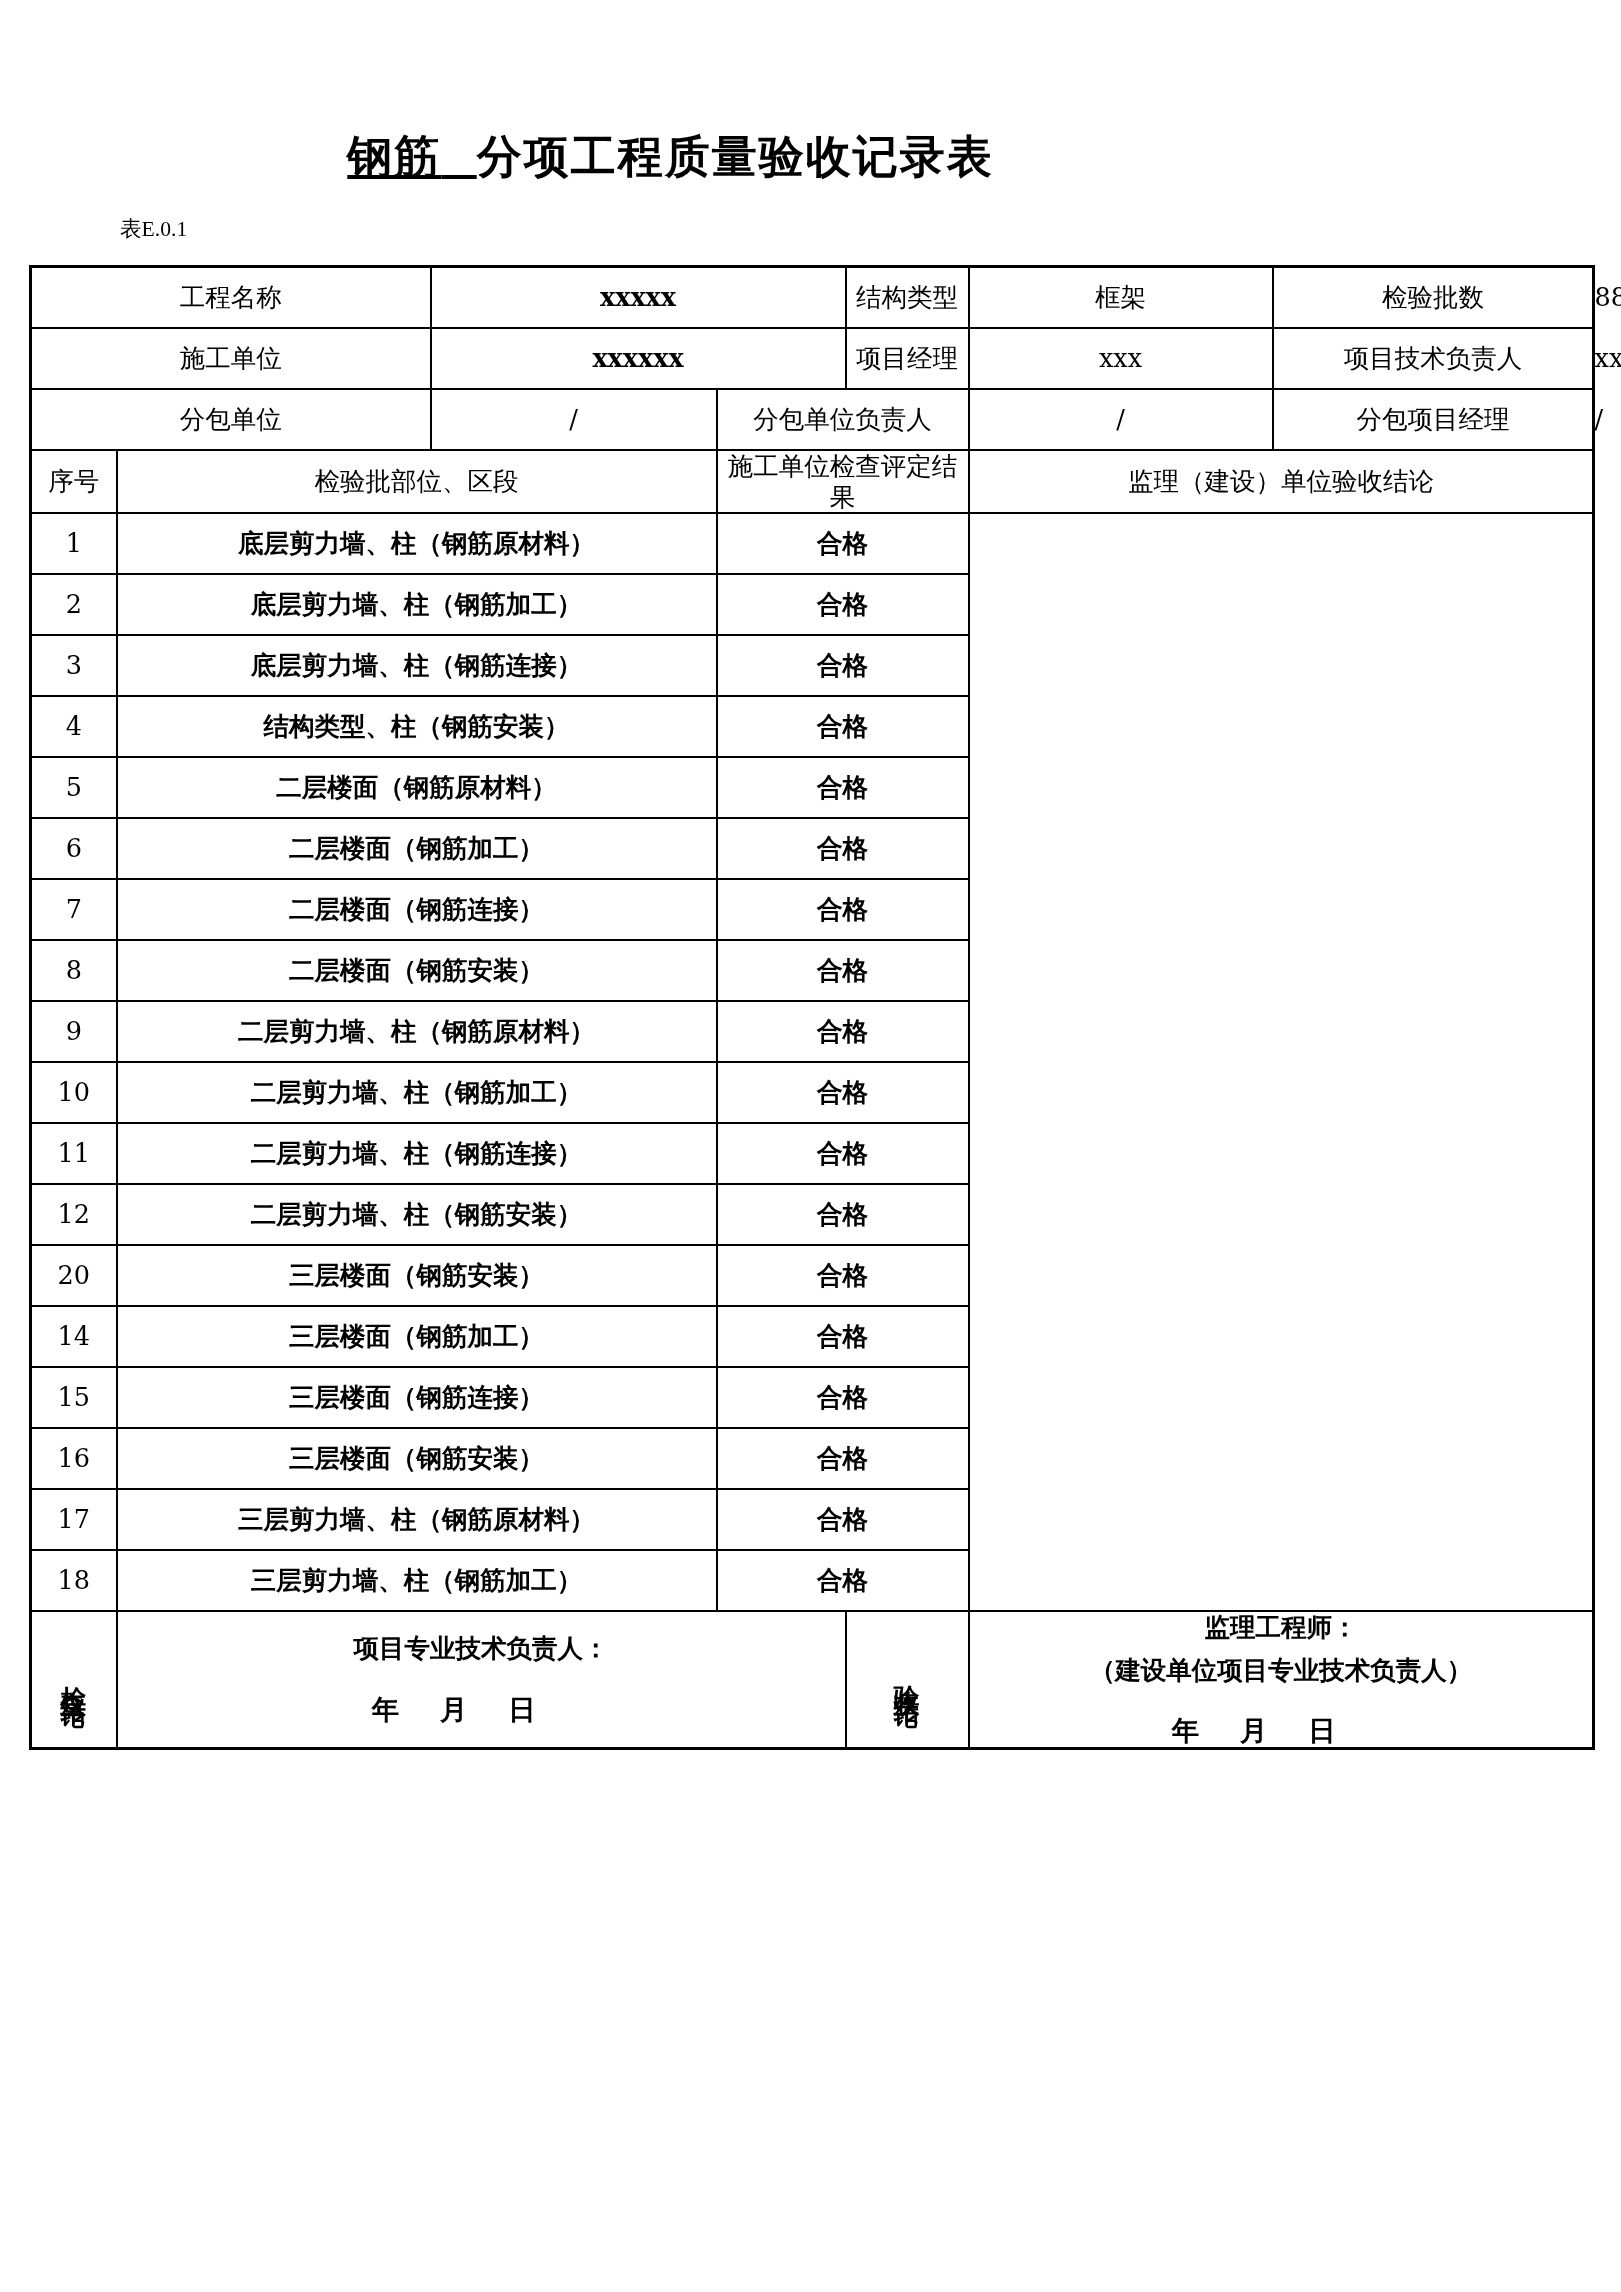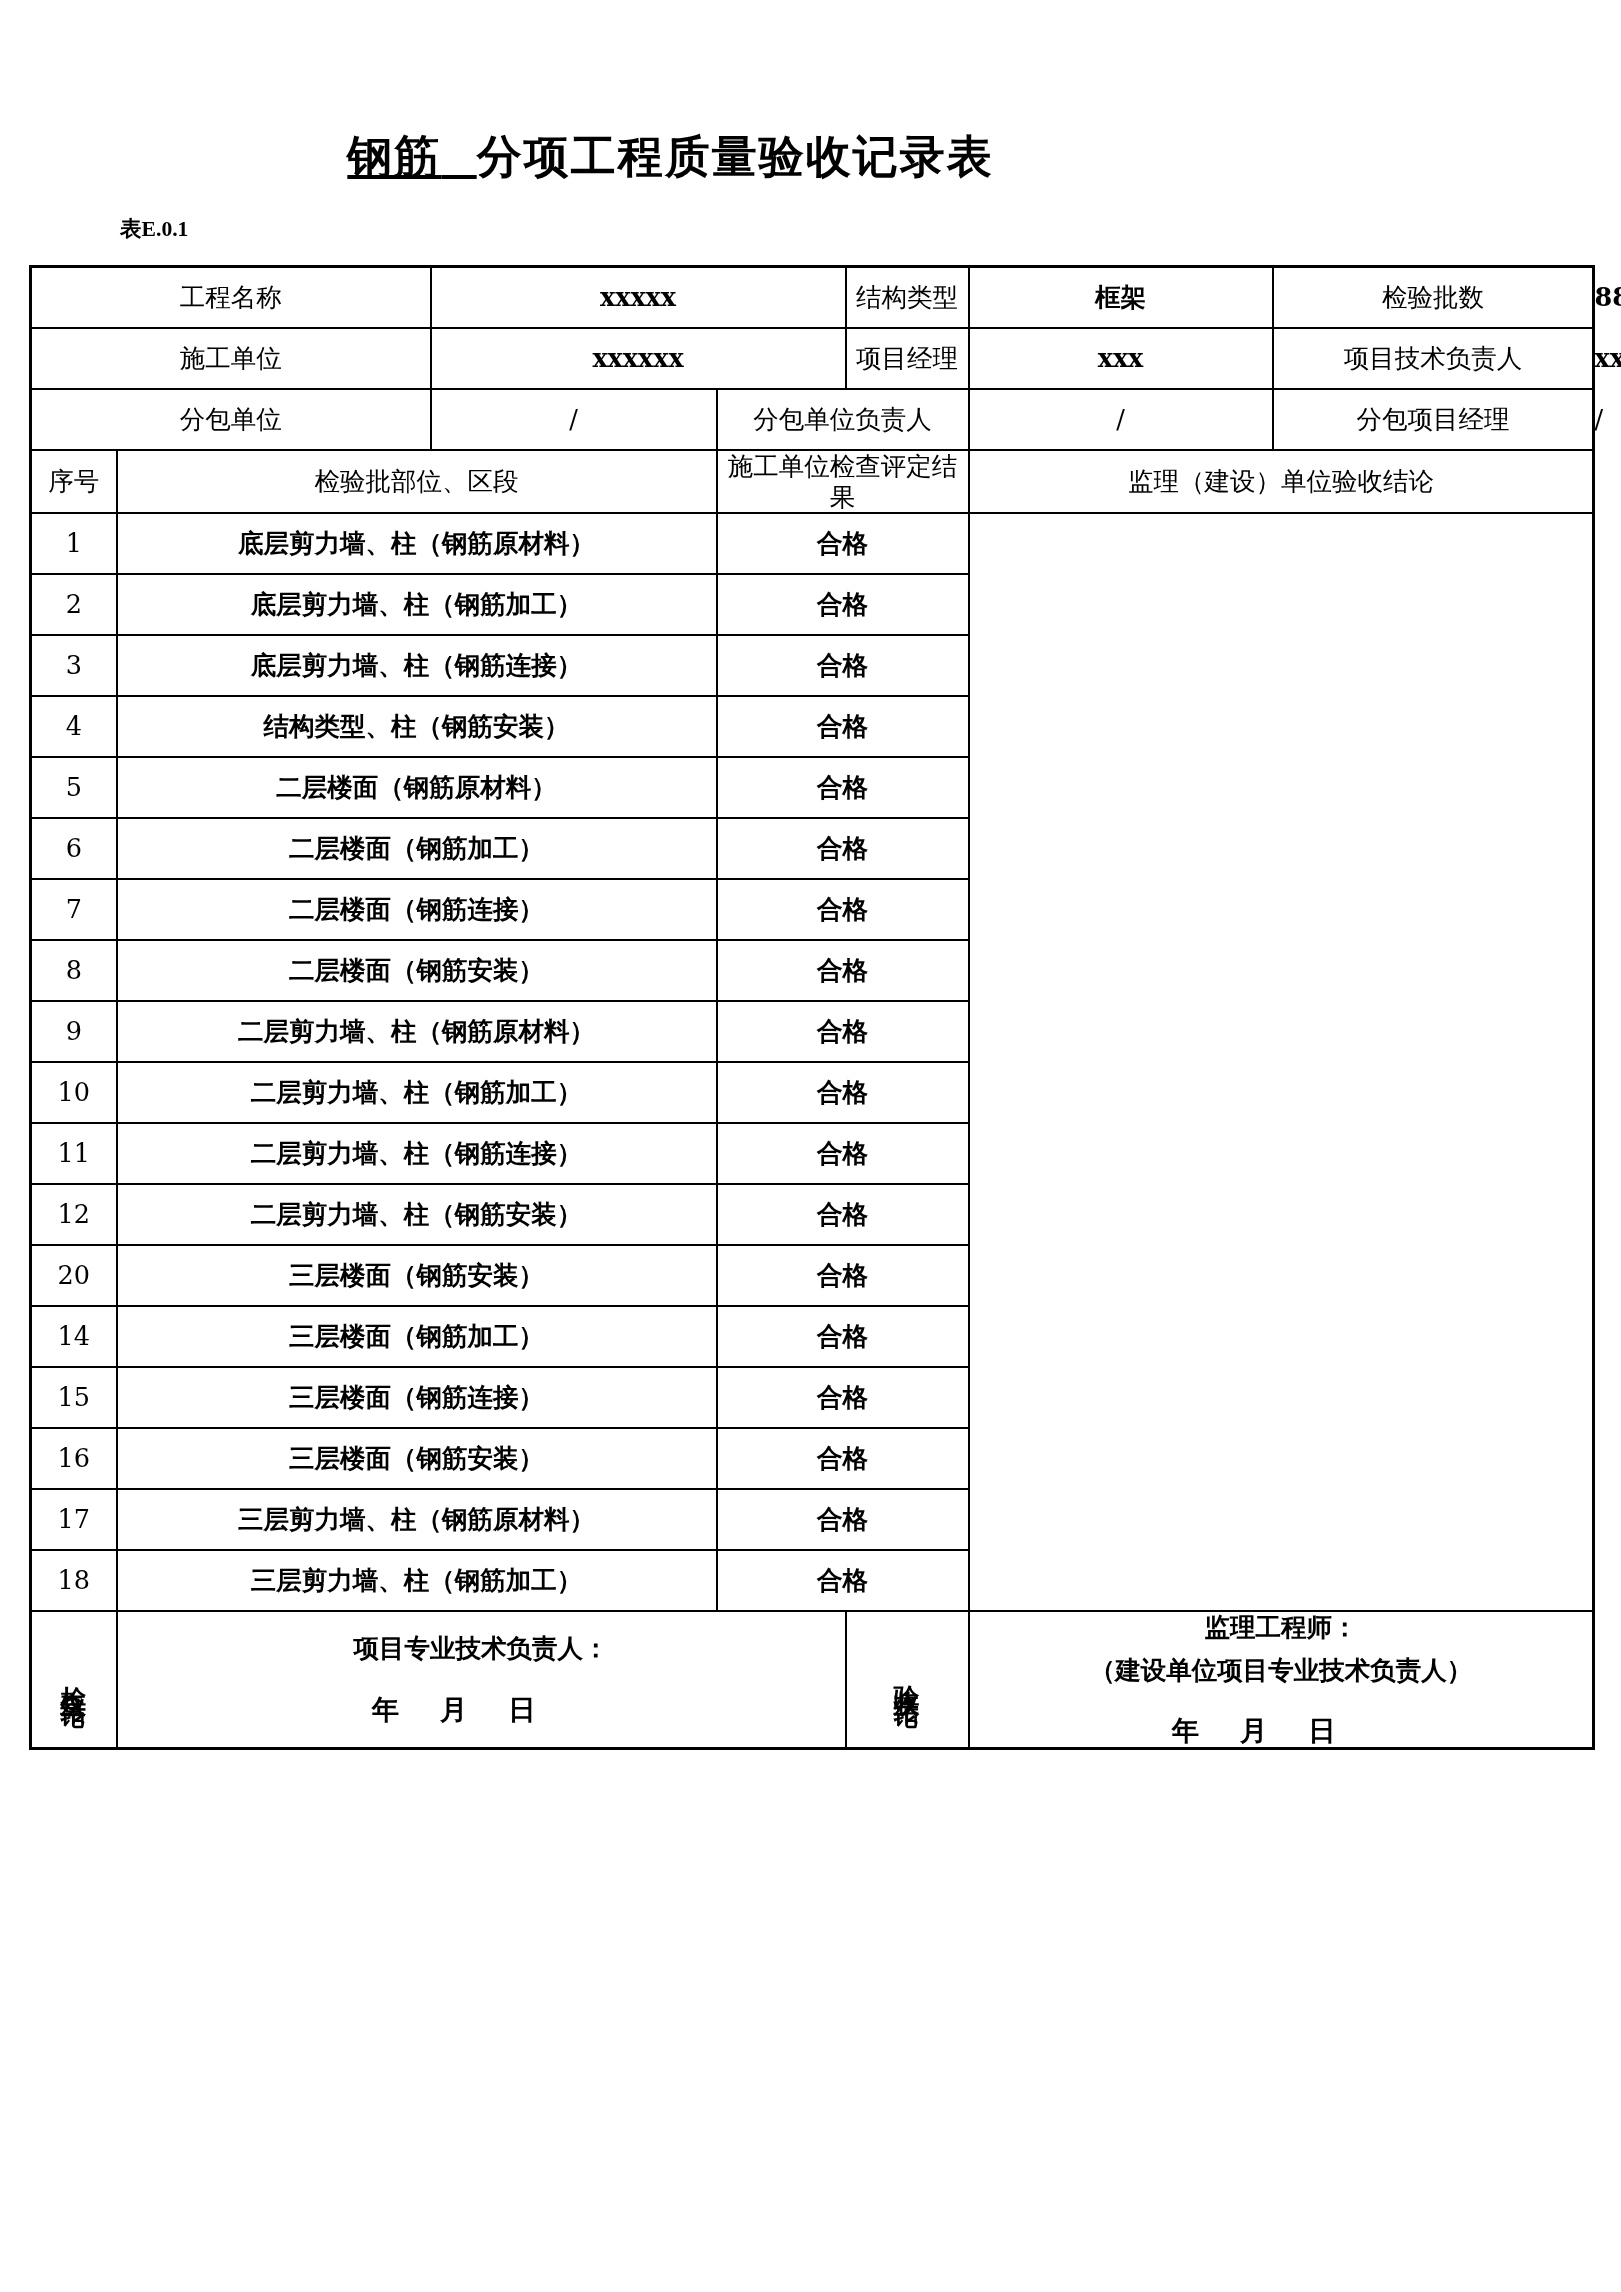--- a/index.html
+++ b/index.html
@@ -34,21 +34,20 @@
   }
   .title .u {
     text-decoration: underline;
   }
   .form-code {
     position: absolute;
     top: 214px;
     left: 120px;
     font-size: 21.6px;
     font-family: "Liberation Serif", serif;
-    font-weight: bold;
   }
   table.main {
     position: absolute;
     top: 265px;
     left: 29px;
     width: 1564px;
     border-collapse: collapse;
     table-layout: fixed;
     border-radius: 24px;
   }
@@ -66,21 +65,21 @@
     border: 3.9px solid #000;
   }
   td.hdr {
     font-size: 26.5px;
   }
   td.sn {
     font-size: 25.5px;
     font-family: "Liberation Serif", serif;
   }
   td.bold {
-    font-weight: bold;
+    font-weight: normal;
     font-size: 24.5px;
   }
   td.val {
     font-size: 23.5px;
     font-family: "Liberation Serif", serif;
     font-weight: bold;
   }
   td.slash {
     font-size: 25.5px;
     font-family: "Liberation Serif", serif;

